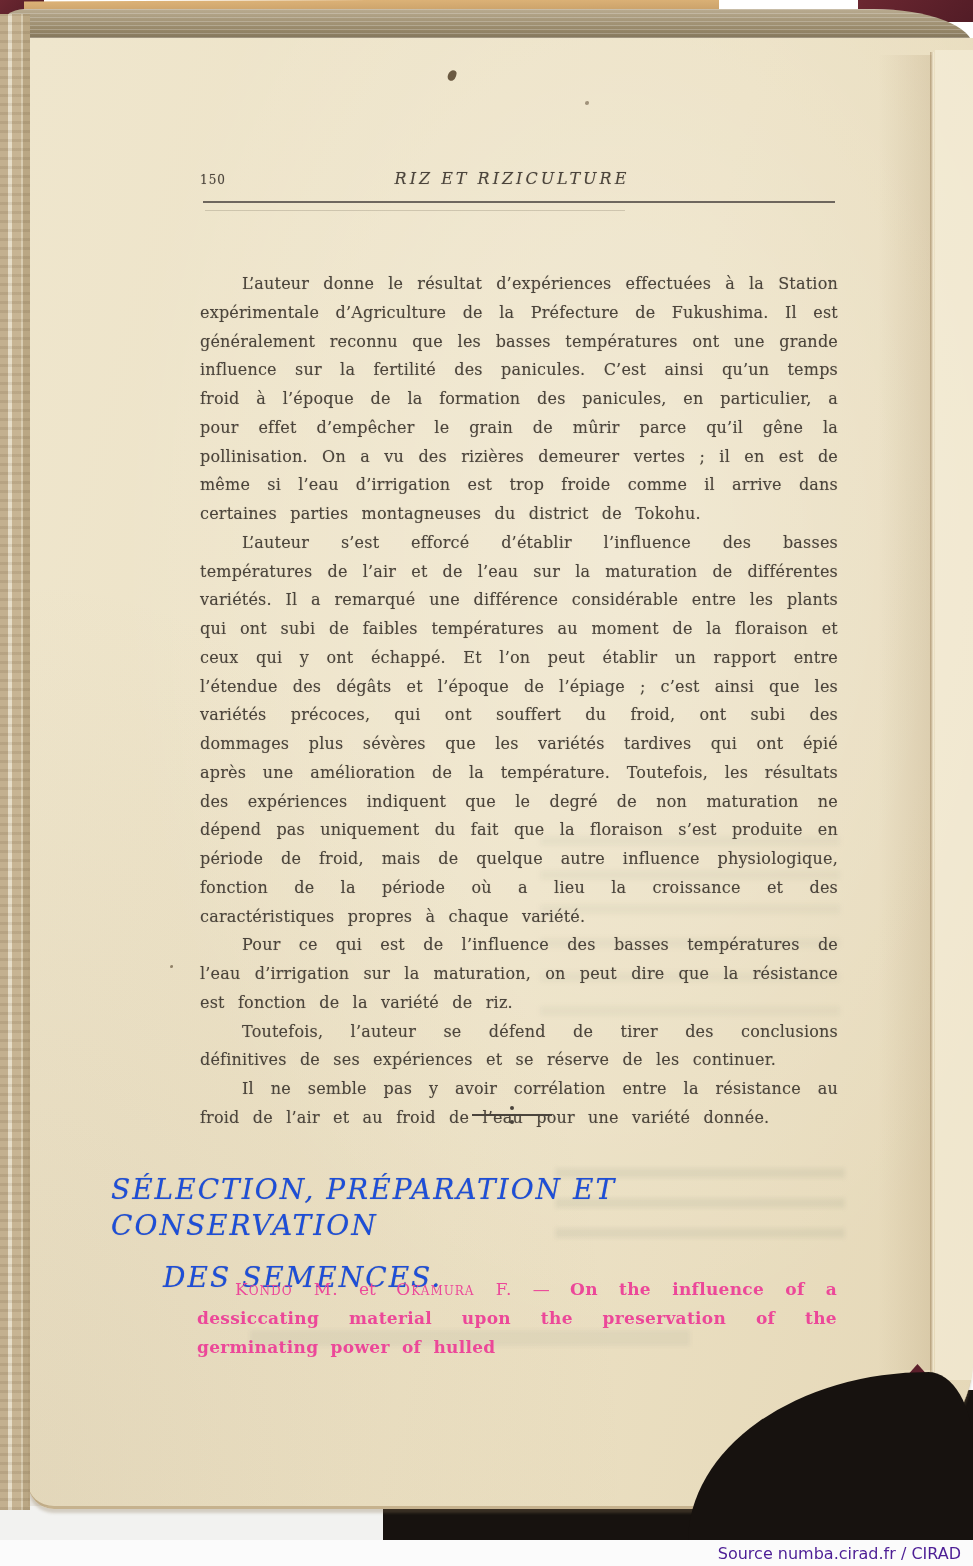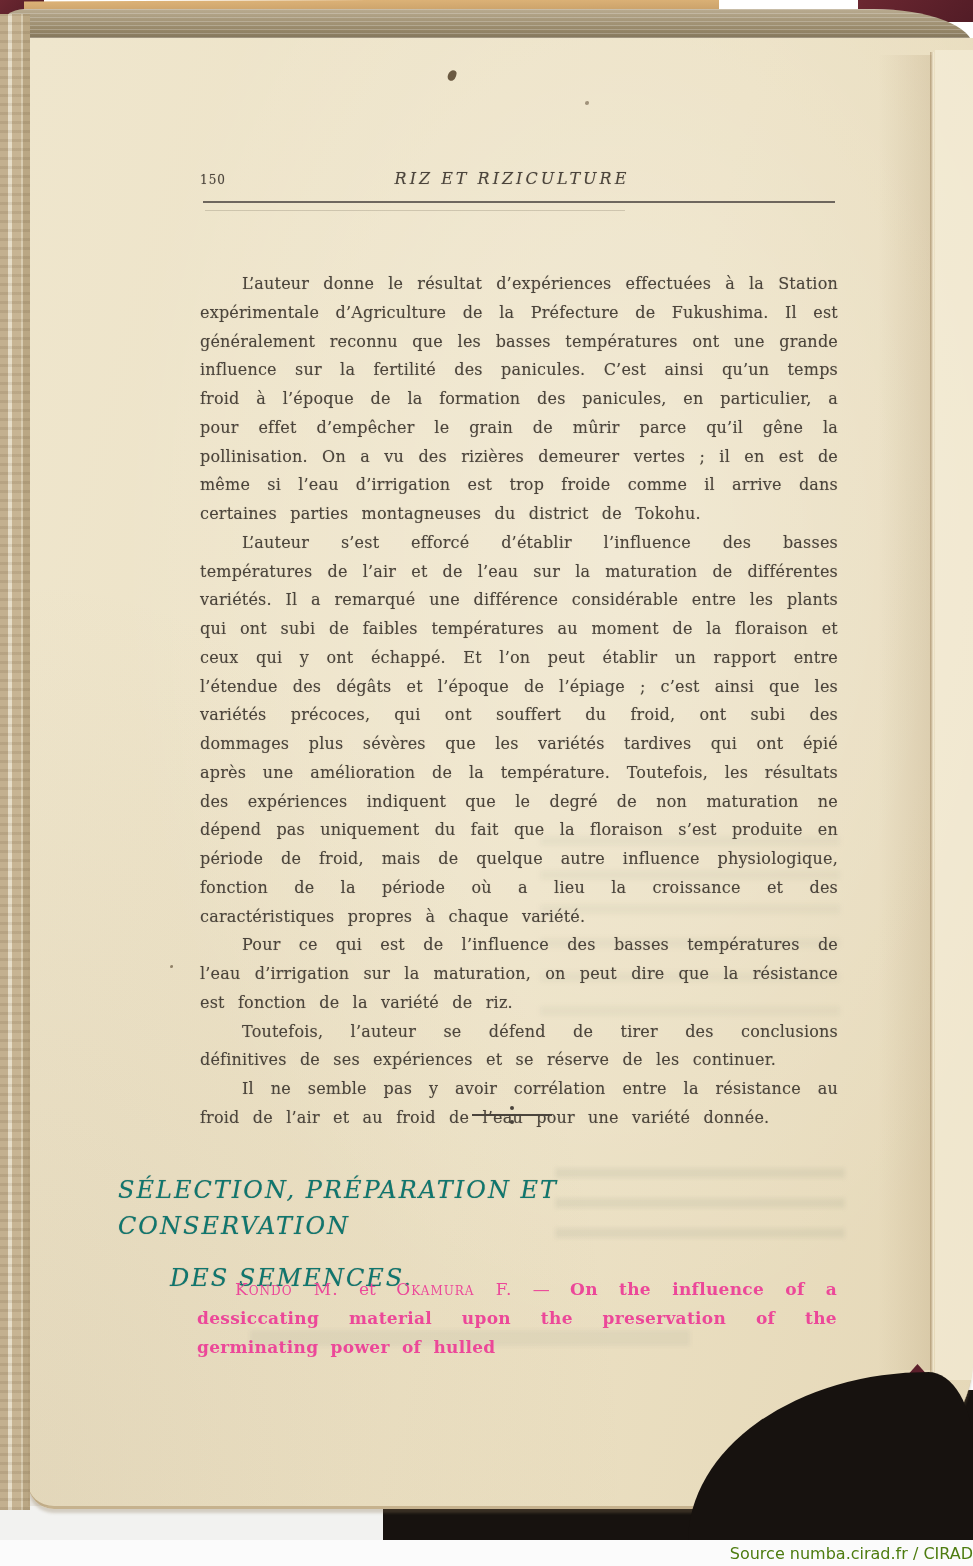--- a/index.html
+++ b/index.html
@@ -68,22 +68,22 @@
   #body-text{left:200px;top:227px;width:638px;font-size:16px;line-height:28.75px;
       text-align:justify;word-spacing:8px;letter-spacing:.2px;margin-top:43px;}
   #body-text p{margin:0;text-indent:42px;}
 
   #divider{left:472px;top:1106px;width:80px;height:18px;}
   #divider .bar{position:absolute;left:0;top:8px;width:80px;height:2px;background:#4a443c;}
   #divider .dot{position:absolute;left:38px;width:4px;height:4px;border-radius:50%;background:#4a443c;}
   #divider .dot.top{top:0;}
   #divider .dot.bottom{top:14px;}
 
-  #section-heading{left:118px;top:1172px;width:640px;font-style:italic;
-      font-size:24px;letter-spacing:2px;color:#0f766e;line-height:36px;
+  #section-heading{left:111px;top:1172px;width:640px;font-style:italic;
+      font-size:28px;letter-spacing:2px;color:#1d4ed8;line-height:36px;
       text-shadow:0 0 1px rgba(59,53,46,.4);}
   #section-heading .line2{padding-left:52px;margin-top:16px;}
 
   #citation{left:197px;top:1258px;width:640px;font-size:17px;line-height:29px;
       text-align:justify;word-spacing:6px;color:#ec4899;}
   #citation .indent{display:inline-block;width:38px;}
   #citation .sc{font-variant:small-caps;letter-spacing:1px;}
   #citation b{font-weight:bold;letter-spacing:.3px;}
 
   
@@ -95,22 +95,22 @@
   #ghost-1{left:555px;top:1168px;width:290px;height:80px;
       background:repeating-linear-gradient(180deg,rgba(115,130,110,.10) 0 10px,transparent 10px 30px);}
   #ghost-2{left:540px;top:836px;width:300px;height:180px;
       background:repeating-linear-gradient(180deg,rgba(115,130,110,.06) 0 10px,transparent 10px 34px);}
   #ghost-3{left:250px;top:1330px;width:440px;height:16px;
       background:rgba(125,138,118,.09);}
 
   
   #footer-bar{left:0;top:1540px;width:973px;height:26px;background:#fbfbfb;
       display:flex;align-items:center;justify-content:flex-end;}
-  #footer-source{font-family:"DejaVu Sans",sans-serif;font-size:16px;color:#4d7c0f;
-      }
+  #footer-source{font-family:"DejaVu Sans",sans-serif;font-size:16px;color:#4c1d95;
+      padding-right:12px;}
 </style>
 </head>
 <body>
 
 <div id="stage">
 
   <div class="abs" id="backdrop-bottom"></div>
   <div class="abs" id="shadow-under-book"></div>
 
   <div class="abs cover" id="cover-top-left"></div>

